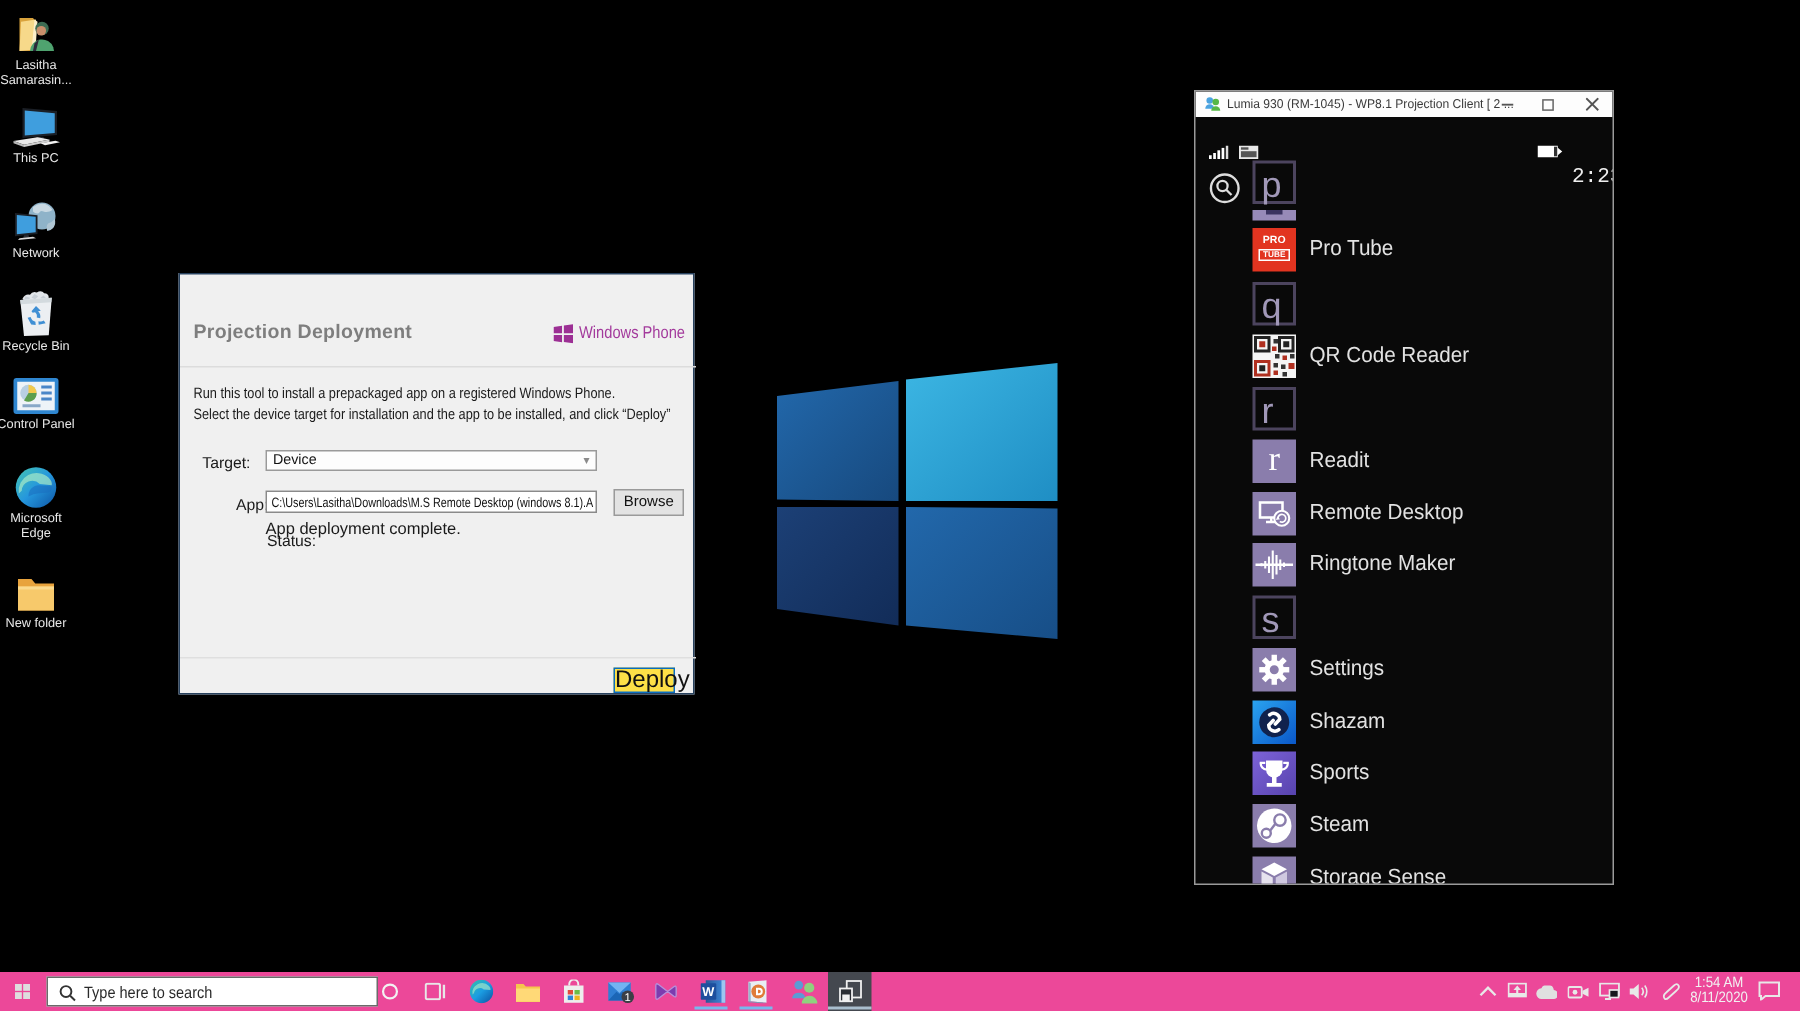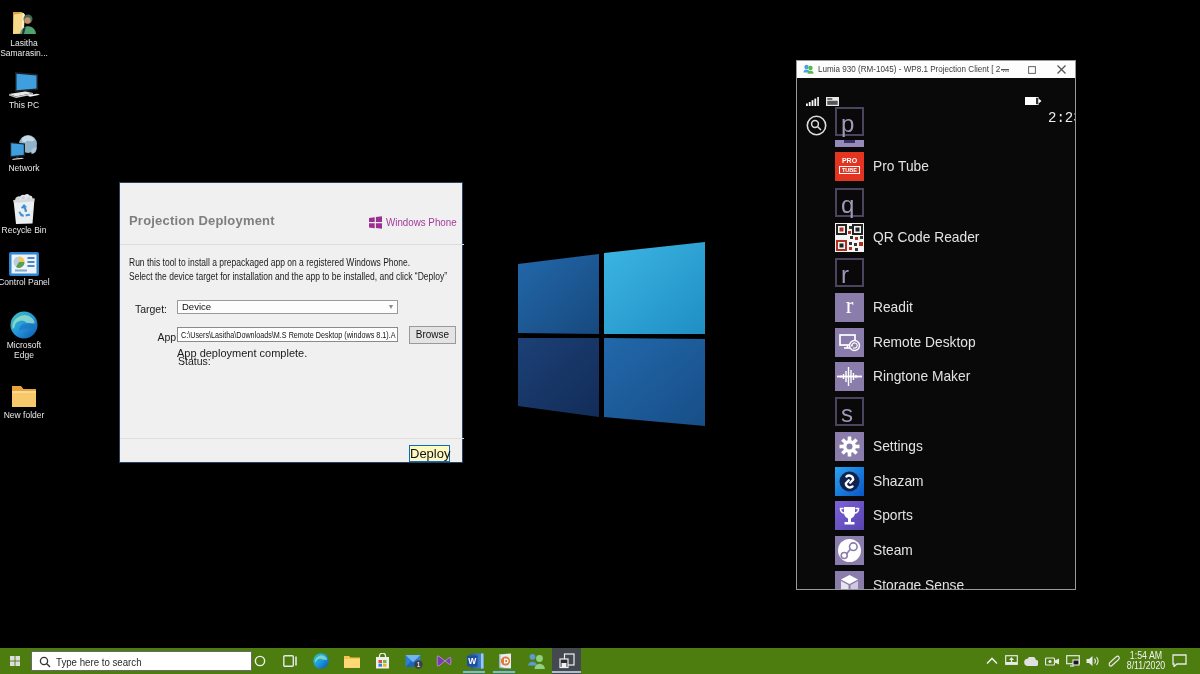--- a/index.html
+++ b/index.html
@@ -19,21 +19,21 @@
 
   
   #ph { position:absolute; left:796px; top:60px; width:280px; height:530px; background:#090909; border:1px solid #9a9a9a; overflow:hidden; box-shadow:2px 3px 8px rgba(0,0,0,0.55); }
   #ph-title { position:absolute; left:0; top:0; width:100%; height:17px; background:#fdfdfd; color:#333; font-size:9px; line-height:17px; }
   #ph-menu { position:absolute; left:0; top:17px; width:100%; height:13px; background:#fdfdfd; color:#222; font-size:8.5px; line-height:13px; }
   .tile { position:absolute; left:38px; width:29px; height:29px; }
   .htile { position:absolute; left:38px; width:29px; height:29px; border:2px solid #4c445e; color:#a198b8; font-size:24px; line-height:29px; padding-left:4px; }
   .applbl { position:absolute; left:76px; font-size:14.5px; color:#e2e2e2; line-height:29px; transform:scaleX(0.95); transform-origin:0 50%; white-space:nowrap; }
 
   
-  #tb { position:absolute; left:0; top:648px; width:1200px; height:26px; background:#4d7c0f; }
+  #tb { position:absolute; left:0; top:648px; width:1200px; height:26px; background:#ec4899; }
 </style>
 </head>
 <body>
 <div id="desktop">
 
   <svg class="abs" style="left:500px; top:230px;" width="220" height="210" viewBox="0 0 220 210">
     <defs>
       <linearGradient id="wtl" x1="0" y1="0" x2="1" y2="1">
         <stop offset="0" stop-color="#2268ab"></stop>
           <stop offset="1" stop-color="#17497e"></stop>
@@ -166,21 +166,21 @@
     <div class="abs" style="left:0px; top:61px; width:344px; height:1px; background:#dcdcdc;"></div>
     <div class="abs" style="left:9px; top:73px; font-size:10px; color:#1a1a1a; line-height:14px; white-space:nowrap; transform:scaleX(0.85); transform-origin:0 0;">Run this tool to install a prepackaged app on a registered Windows Phone.<br>Select the device target for installation and the app to be installed, and click “Deploy”</div>
     <div class="abs" style="left:0px; top:120px; width:47px; text-align:right; font-size:10.5px; color:#1a1a1a;">Target:</div>
     <div class="abs" style="left:57px; top:117px; width:221px; height:14px; background:#fdfdfd; border:1px solid #9a9a9a; font-size:9.5px; line-height:12px; color:#111; padding-left:4px;">Device<span style="position:absolute; right:4px; top:0px; color:#8a8a8a; font-size:8px;">▾</span></div>
     <div class="abs" style="left:12px; top:148px; width:47px; text-align:right; font-size:10.5px; color:#1a1a1a;">App:</div>
     <div class="abs" style="left:57px; top:144px; width:221px; height:15px; background:#fff; border:1px solid #8a8a8a; font-size:9px; line-height:14px; color:#111; padding-left:3px; white-space:nowrap; overflow:hidden;"><span style="display:inline-block; transform:scaleX(0.8); transform-origin:0 0;">C:\Users\Lasitha\Downloads\M.S Remote Desktop (windows 8.1).A</span></div>
     <div class="abs" style="left:289px; top:143px; width:47px; height:18px; background:#e3e3e3; border:1px solid #9a9a9a; font-size:10px; text-align:center; line-height:16px; color:#111;">Browse</div>
     <div class="abs" style="left:14px; top:172px; width:47px; text-align:left; font-size:10.5px; color:#1a1a1a;margin-left:44px;">Status:</div>
     <div class="abs" style="left:57px; top:164px; font-size:11px; color:#1a1a1a;">App deployment complete.</div>
     <div class="abs" style="left:0px; top:255px; width:344px; height:1px; background:#dfdfdf;"></div>
-    <div class="abs" style="left:289px; top:262px; width:41px; height:17px; background:#fef9c3; border:1px solid #0a6cc0; font-size:13px; text-align:center; line-height:15px; color:#111;">Deploy</div>
+    <div class="abs" style="left:289px; top:262px; width:41px; height:17px; background:#fde047; border:1px solid #0a6cc0; font-size:16px; text-align:center; line-height:15px; color:#111;">Deploy</div>
   </div>
 
   <div id="ph">
     <div id="ph-title">
       <svg class="abs" style="left:6px; top:3px;" width="11" height="11" viewBox="0 0 11 11">
         <circle cx="3.5" cy="3" r="2.2" fill="#4aa3e0"></circle>
           <path d="M0.5,8.5 a3,3 0 0 1 6,0 z" fill="#4aa3e0"></path>
         <circle cx="7.5" cy="4" r="2.2" fill="#57b847"></circle>
           <path d="M4.5,9.8 a3,3 0 0 1 6,0 z" fill="#57b847"></path>
       </svg>

